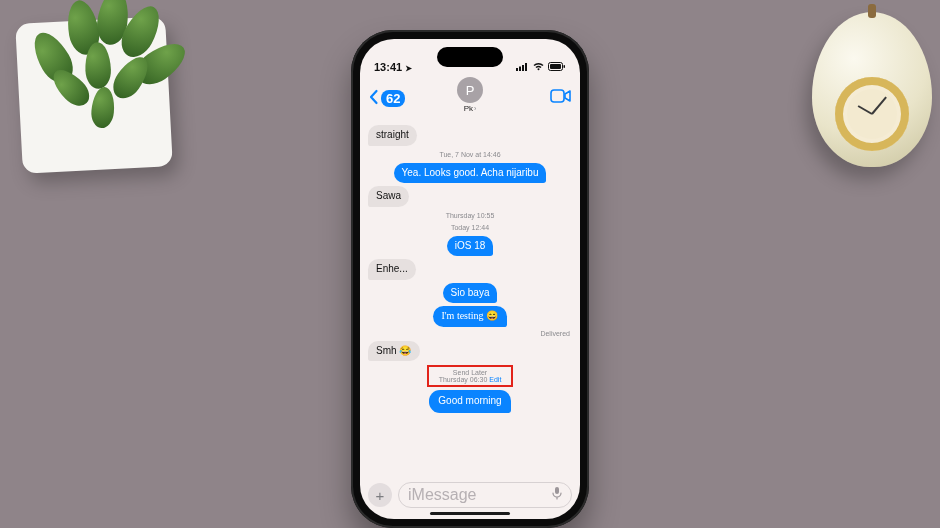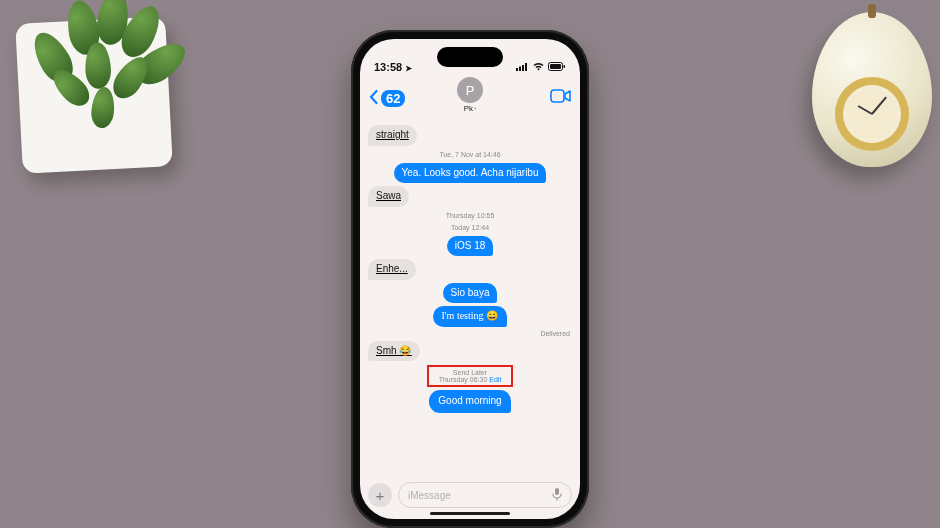--- a/index.html
+++ b/index.html
@@ -27,36 +27,36 @@
   .back{display:flex;align-items:center;color:#0a84ff;font-size:13px;gap:1px;}
   .back .badge{background:#0a84ff;color:#fff;font-size:13px;font-weight:600;padding:1px 5px;border-radius:8px;}
   .center{position:absolute;left:50%;top:2px;transform:translateX(-50%);text-align:center;}
   .avatar{width:26px;height:26px;border-radius:50%;background:#a8a2a6;color:#fff;font-size:13px;font-weight:500;display:flex;align-items:center;justify-content:center;margin:0 auto;}
   .pname{font-size:8px;color:#222;margin-top:1px;display:flex;align-items:center;justify-content:center;gap:1px;}
   .facetime{color:#0a84ff;}
   
   .msgs{flex:1;overflow:hidden;padding:0 8px;font-size:10px;color:#000;}
   .ts{text-align:center;font-size:7px;color:#8a8a8e;margin:5px 0;}
   .row{display:flex;margin:3px 0;}
-  .row.in{justify-content:flex-start;text-decoration:underline;}
+  .row.in{justify-content:flex-start;}
   .row.out{justify-content:center;}
   .bubble{max-width:140px;padding:4px 8px;border-radius:11px;line-height:1.25;word-wrap:break-word;}
   .in .bubble{background:#e6e0df;color:#111;border-bottom-left-radius:3px;}
   .out .bubble{background:#0a84ff;color:#fff;border-bottom-right-radius:3px;}
   .delivered{text-align:right;font-size:7px;color:#8a8a8e;margin:1px 2px 4px 0;}
   .sendlater-wrap{text-align:center;margin:4px 0 3px;}
   .sendlater{display:inline-block;border:2px solid #e2231a;padding:2px 10px;}
   .sl-title{font-size:7px;color:#8a8a8e;}
   .sl-sub{font-size:7px;color:#8a8a8e;}
   .sl-sub .edit{color:#0a84ff;}
   .scheduled{border:1.5px dashed #0a84ff;background:transparent;color:#0a84ff;border-bottom-right-radius:3px;}
   
   .composer{height:40px;display:flex;align-items:center;gap:6px;padding:0 8px 4px;}
   .plus{width:24px;height:24px;border-radius:50%;background:#e3ddde;color:#7c7c80;display:flex;align-items:center;justify-content:center;font-size:15px;font-weight:400;}
-  .field{flex:1;height:24px;border:1px solid #d7d1d2;border-radius:13px;background:#f7f1f0;display:flex;align-items:center;padding:0 9px;color:#b6b0b3;font-size:10px;justify-content:space-between;}
+  .field{flex:1;height:24px;border:1px solid #d7d1d2;border-radius:13px;background:#f7f1f0;display:flex;align-items:center;padding:0 9px;color:#b6b0b3;font-size:16px;justify-content:space-between;}
   .mic{color:#9b9599;}
   .homebar{position:absolute;bottom:4px;left:50%;transform:translateX(-50%);width:80px;height:3px;border-radius:2px;background:#1b1b1b;}
 </style>
 </head>
 <body>
 
 <div class="plant">
   <div class="pot"></div>
   <div class="leaves">
     <div class="leaf" style="left:10px;top:40px;transform:rotate(-30deg);"></div>
@@ -74,21 +74,21 @@
   <div class="stem"></div>
   <div class="clock"></div>
 </div>
 
 <div class="phone">
   <div class="screen">
     <div class="island"></div>
 
     <div class="status">
       <div>
-        <span>13:58</span>
+        <span>13:41</span>
         <span class="ic" style="font-size:8px;">➤</span>
       </div>
       <div class="right">
         <span class="ic">
           <svg width="13" height="9" viewBox="0 0 13 9">
               <rect x="0" y="6" width="2" height="3" fill="#111"></rect>
               <rect x="3" y="4.5" width="2" height="4.5" fill="#111"></rect>
               <rect x="6" y="3" width="2" height="6" fill="#111"></rect>
               <rect x="9" y="1" width="2" height="8" fill="#111"></rect>
             </svg>

